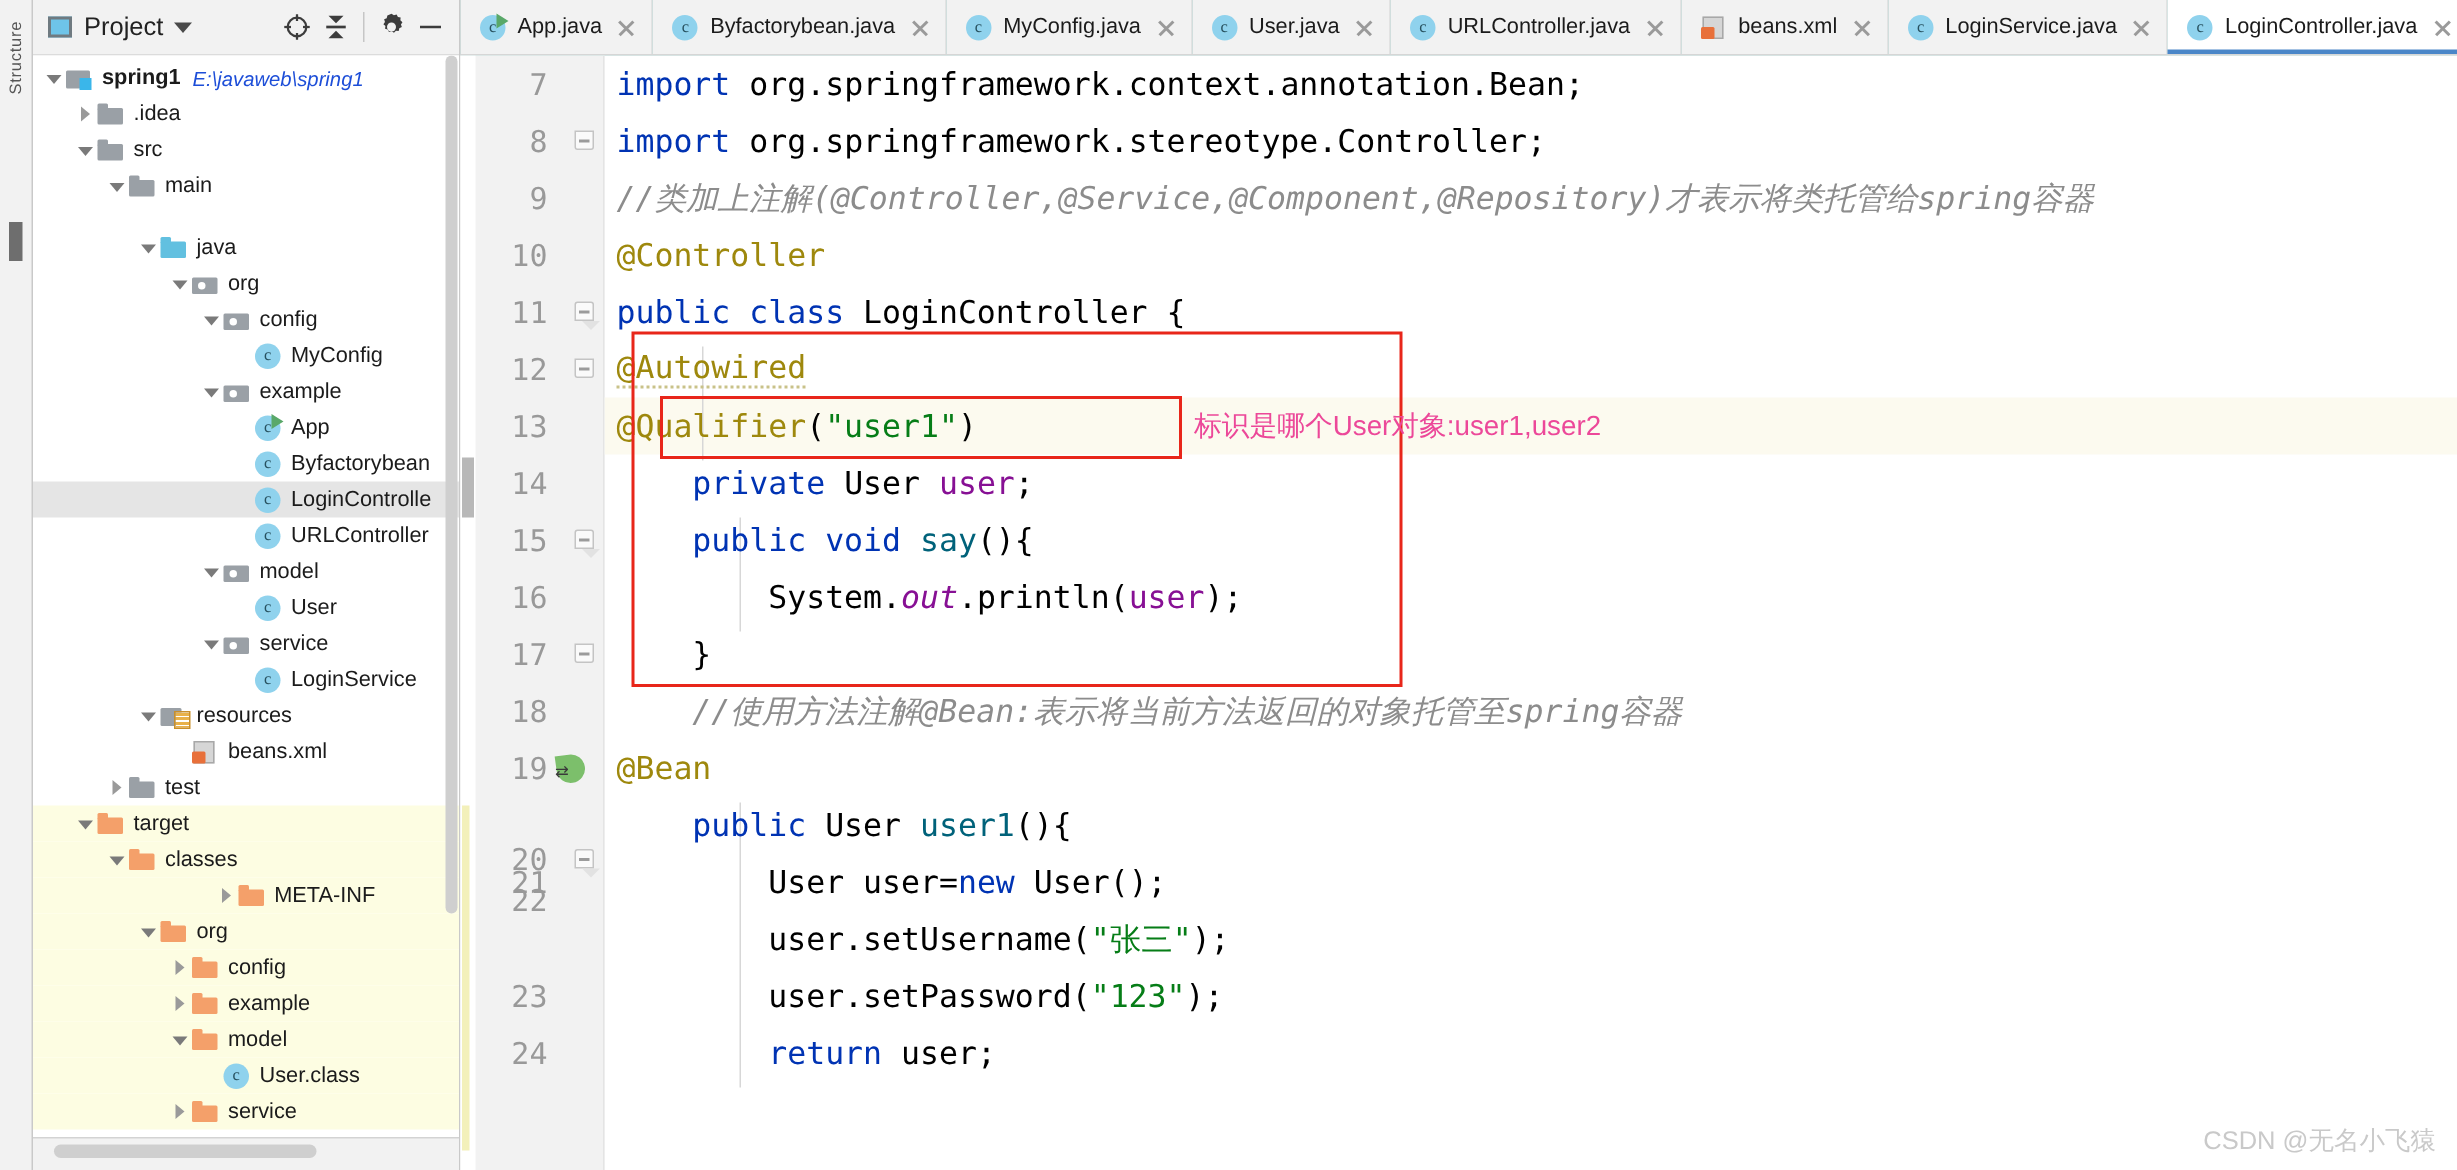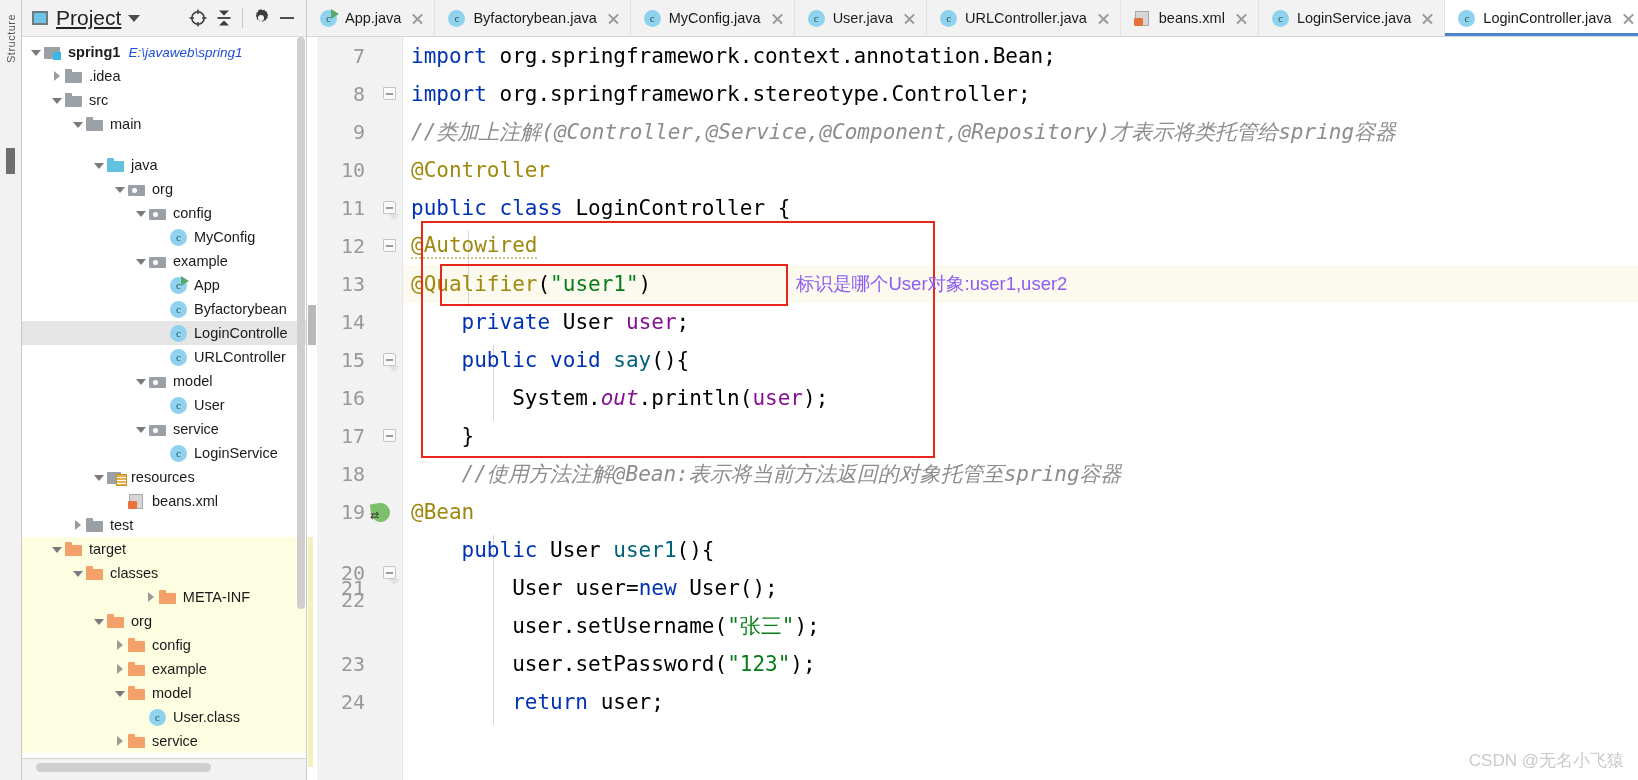--- a/index.html
+++ b/index.html
@@ -65,23 +65,22 @@
     border-bottom: 1px solid #dcdcdc;
   }
   .ph-icon {
     width: 16px; height: 14px;
     border: 2px solid #6f7a80;
     background: #6ec4e8;
     margin-right: 8px;
     flex: 0 0 16px;
   }
   .ph-title {
-    font-size: 21px;
+    font-size: 17px;
     color: #222;
-    text-decoration: underline;
   }
   .ph-caret {
     margin-left: 7px;
     width: 0; height: 0;
     border-left: 6px solid transparent;
     border-right: 6px solid transparent;
     border-top: 7px solid #4a4a4a;
   }
   .ph-spacer { flex: 1 1 auto; }
   .ph-btn {
@@ -449,21 +448,21 @@
   }
 
   
   .red-box {
     position: absolute;
     border: 2px solid #e8261a;
     pointer-events: none;
   }
   .red-note {
     position: absolute;
-    color: #8b5cf6;
+    color: #ec4899;
     font-size: 18.5px;
     font-family: "Liberation Sans", sans-serif;
     white-space: nowrap;
   }
 
   .watermark {
     position: absolute;
     right: 14px; bottom: 8px;
     color: #c9c9c9;
     font-size: 17px;

